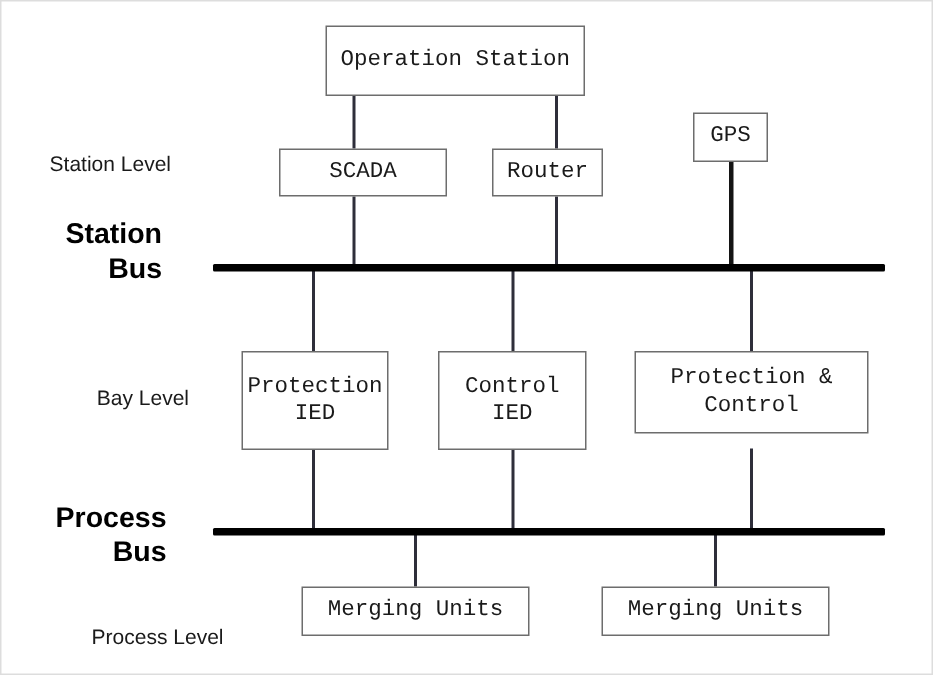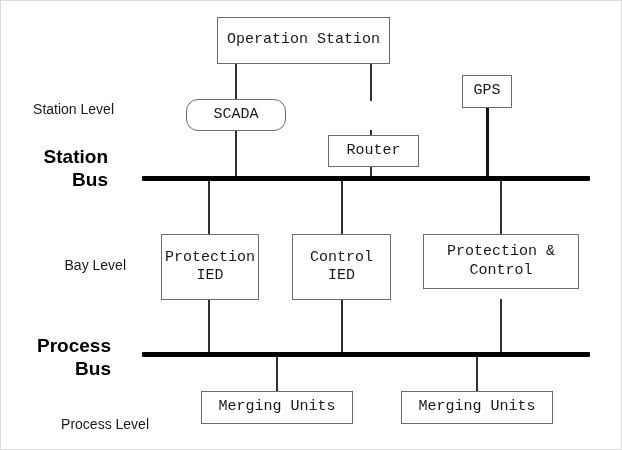--- a/index.html
+++ b/index.html
@@ -99,25 +99,25 @@
   <div class="vline" style="left:275px; top:354px; height:37px;"></div>
   <div class="vline" style="left:475px; top:354px; height:37px;"></div>
 
   <div class="bus" style="left:141px; top:175px; width:448px;"></div>
   <div class="bus" style="left:141px; top:351px; width:448px;"></div>
 
   <div class="box" style="left:216px; top:16px; width:173px; height:47px;">
     <span>Operation Station</span>
   </div>
 
-  <div class="box" style="left:185px; top:98px; width:100px; height:32px;border-radius:12px;">
+  <div class="box" style="left:185px; top:98px; width:112px; height:32px;">
     <span>SCADA</span>
   </div>
 
-  <div class="box" style="left:327px; top:98px; width:91px; height:32px;margin-top:36px;">
+  <div class="box" style="left:327px; top:98px; width:74px; height:32px;">
     <span>Router</span>
   </div>
 
   <div class="box" style="left:461px; top:74px; width:50px; height:33px;">
     <span>GPS</span>
   </div>
 
   <div class="box" style="left:160px; top:233px; width:98px; height:66px;">
     <span>Protection
 IED</span>

